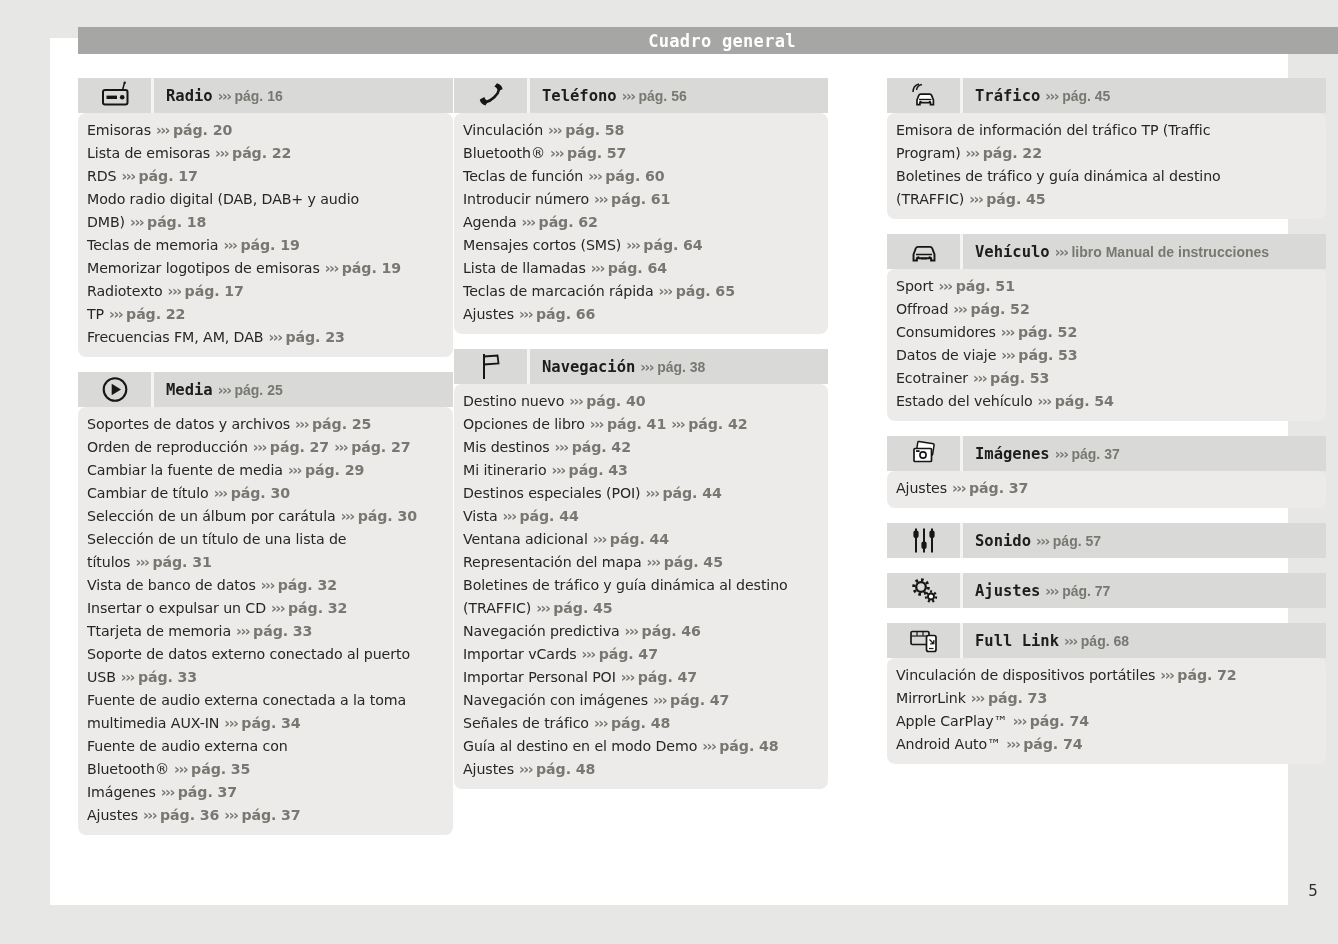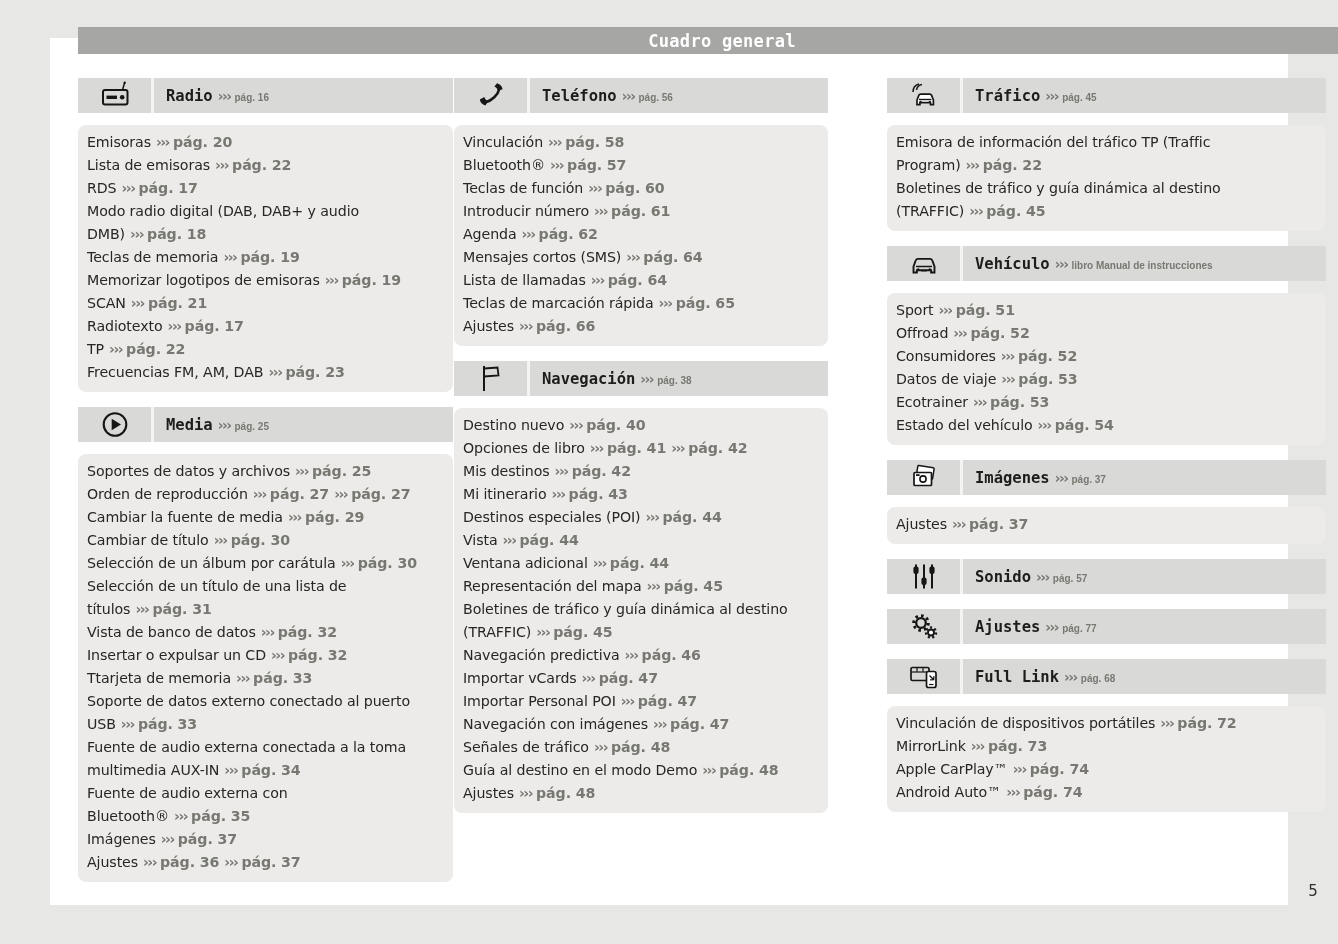--- a/index.html
+++ b/index.html
@@ -15,24 +15,24 @@
   #col-1{left:454px;width:374px;}
   #col-2{left:887px;width:439px;}
   .sec{margin-bottom:15px;}
   .sec-header{position:relative;height:35px;background:#d9d9d7;display:flex;align-items:center;}
   .sec-header::after{content:"";position:absolute;left:73px;top:0;bottom:0;width:3px;background:#f4f4f2;}
   .sec-icon{position:absolute;left:20px;top:2px;width:34px;height:31px;}
   .sec-icon svg{width:34px;height:31px;display:block;}
   .sec-title{margin-left:88px;font-family:"DejaVu Sans Mono","Liberation Mono",monospace;
              font-weight:bold;font-size:15.5px;color:#1d1d1b;white-space:nowrap;}
   .sec-header .chev{font-size:14px;}
-  .sec-header .refpage{font-size:10px;font-family:"Liberation Sans",sans-serif;}
+  .sec-header .refpage{font-size:14px;font-family:"Liberation Sans",sans-serif;}
   .chev{font-weight:bold;color:#787872;letter-spacing:-1.5px;margin:0 4px 0 5px;white-space:nowrap;}
   .refpage{font-weight:bold;color:#787872;white-space:nowrap;}
-  .sec-items{background:#ecebe9;margin-top:12px;padding:6px 6px 8px 9px;
+  .sec-items{background:#ecebe9;margin-top:0;padding:6px 6px 8px 9px;
              font-size:14.2px;line-height:23px;color:#262624;border-radius:8px;}
   .toc-item{letter-spacing:-0.1px;}
   .page-num{position:absolute;left:1296px;top:882px;width:34px;text-align:center;
             font-size:15px;color:#2e2e2c;}
 </style>
 </head>
 <body>
 
 <div class="canvas">
   <div class="page"></div>
@@ -54,21 +54,20 @@
           <span class="sec-title">Radio</span>
           <span><span class="chev">›››</span><span class="refpage">pág. 16</span></span>
         </div>
         <div class="sec-items">
           <div class="toc-item"><span>Emisoras</span><span><span class="chev">›››</span><span class="refpage">pág. 20</span></span></div>
           <div class="toc-item"><span>Lista de emisoras</span><span><span class="chev">›››</span><span class="refpage">pág. 22</span></span></div>
           <div class="toc-item"><span>RDS</span><span><span class="chev">›››</span><span class="refpage">pág. 17</span></span></div>
           <div class="toc-item"><span>Modo radio digital (DAB, DAB+ y audio DMB)</span><span><span class="chev">›››</span><span class="refpage">pág. 18</span></span></div>
           <div class="toc-item"><span>Teclas de memoria</span><span><span class="chev">›››</span><span class="refpage">pág. 19</span></span></div>
           <div class="toc-item"><span>Memorizar logotipos de emisoras</span><span><span class="chev">›››</span><span class="refpage">pág. 19</span></span></div>
-          <div class="toc-item"><span>SCAN</span><span><span class="chev">›››</span><span class="refpage">pág. 21</span></span></div>
           <div class="toc-item"><span>Radiotexto</span><span><span class="chev">›››</span><span class="refpage">pág. 17</span></span></div>
           <div class="toc-item"><span>TP</span><span><span class="chev">›››</span><span class="refpage">pág. 22</span></span></div>
           <div class="toc-item"><span>Frecuencias FM, AM, DAB</span><span><span class="chev">›››</span><span class="refpage">pág. 23</span></span></div>
         </div>
       </div>
       <div class="sec">
         <div class="sec-header">
           <span class="sec-icon">
             <svg viewBox="0 0 32 31">
               <circle cx="16" cy="15.5" r="11.3" fill="none" stroke="#161616" stroke-width="2.1"></circle>

